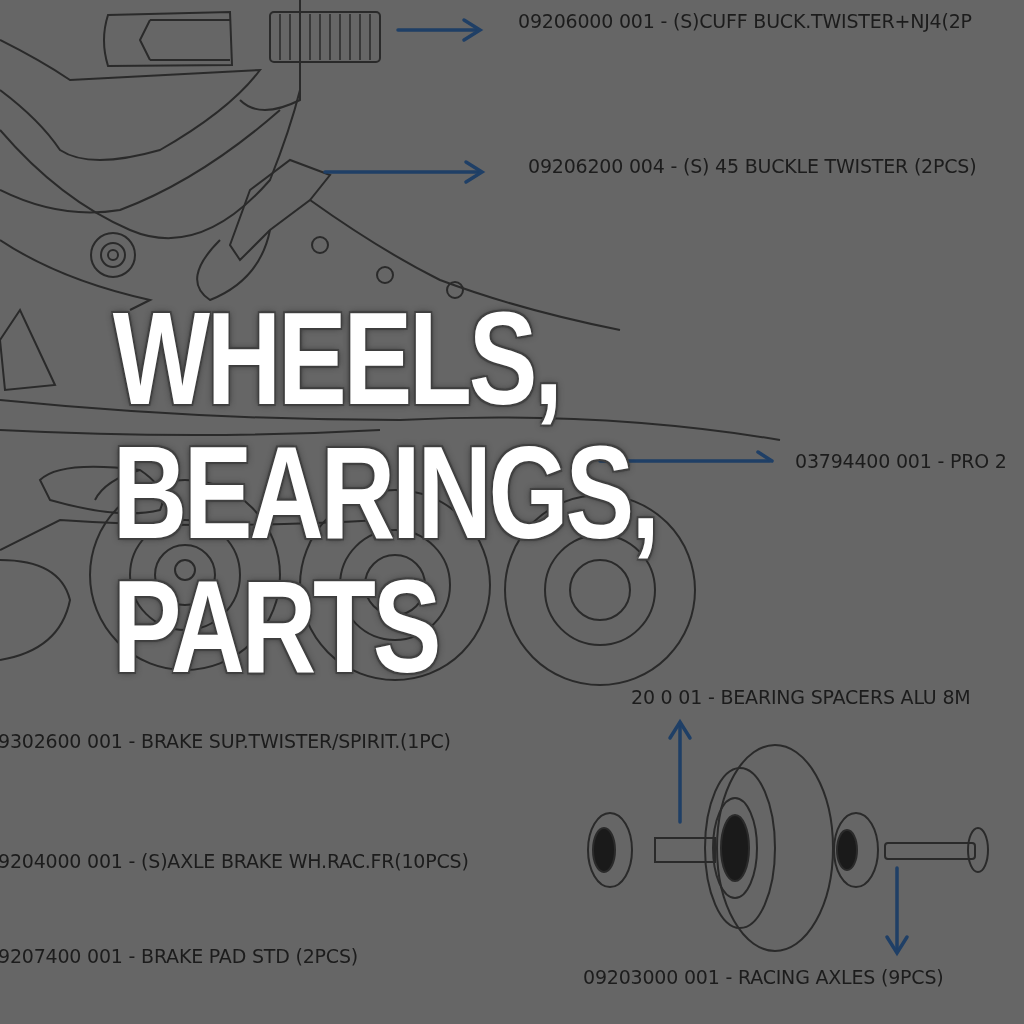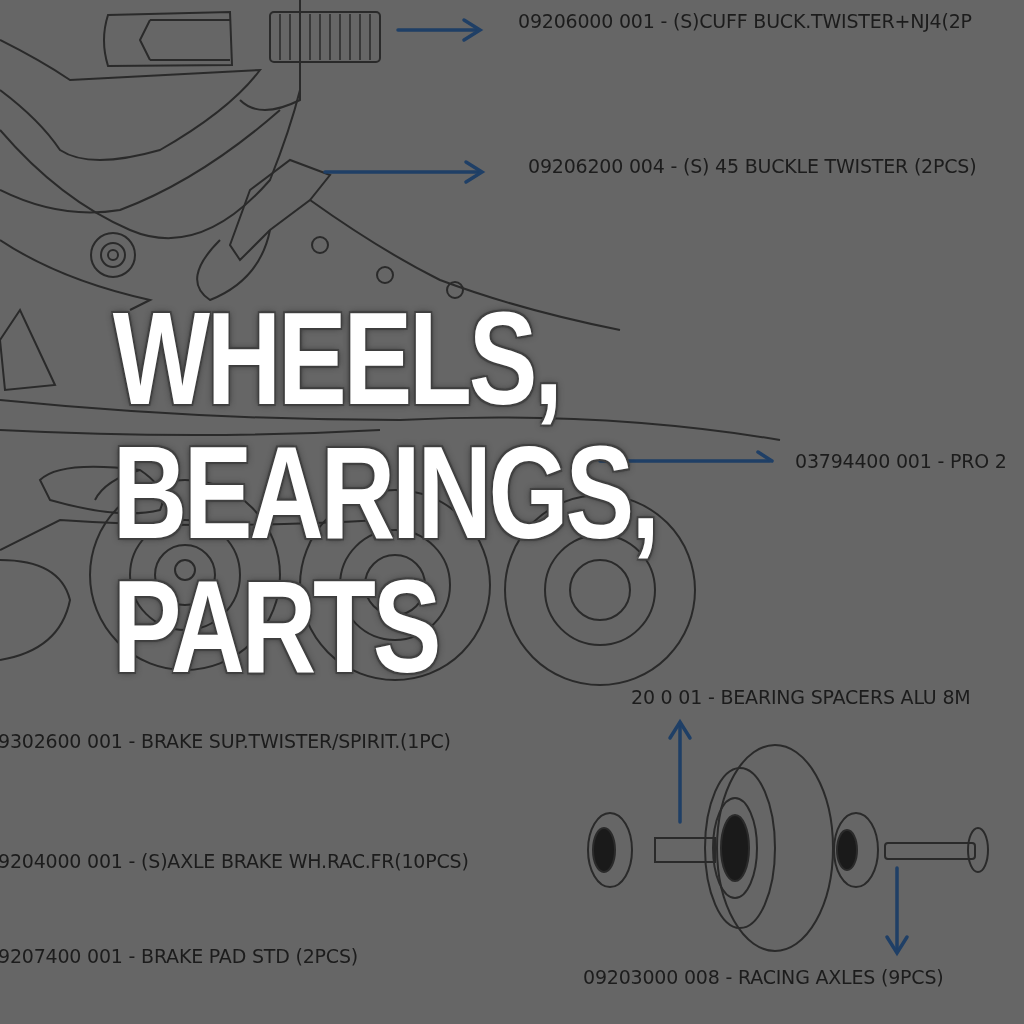--- a/index.html
+++ b/index.html
@@ -111,20 +111,20 @@
     </g>
   </svg>
 
   <span class="label" style="left:518px;top:10px;">09206000 001 - (S)CUFF BUCK.TWISTER+NJ4(2P</span>
   <span class="label" style="left:528px;top:155px;">09206200 004 -  (S) 45 BUCKLE TWISTER (2PCS)</span>
   <span class="label" style="left:795px;top:450px;">03794400 001 - PRO 2</span>
   <span class="label" style="left:603px;top:686px;margin-left:28px;">20     0     01 -  BEARING SPACERS ALU 8M</span>
   <span class="label" style="left:-2px;top:730px;">9302600 001 - BRAKE SUP.TWISTER/SPIRIT.(1PC)</span>
   <span class="label" style="left:-2px;top:850px;">9204000 001  - (S)AXLE BRAKE WH.RAC.FR(10PCS)</span>
   <span class="label" style="left:-2px;top:945px;">9207400 001 - BRAKE PAD STD (2PCS)</span>
-  <span class="label" style="left:583px;top:966px;">09203000 008 - RACING AXLES (9PCS)</span>
+  <span class="label" style="left:583px;top:966px;">09203000 001 - RACING AXLES (9PCS)</span>
 
   <div class="headline">
     <span class="headline-line">WHEELS,</span>
     <span class="headline-line">BEARINGS,</span>
     <span class="headline-line">PARTS</span>
   </div>
 </div>
 
 </body></html>

